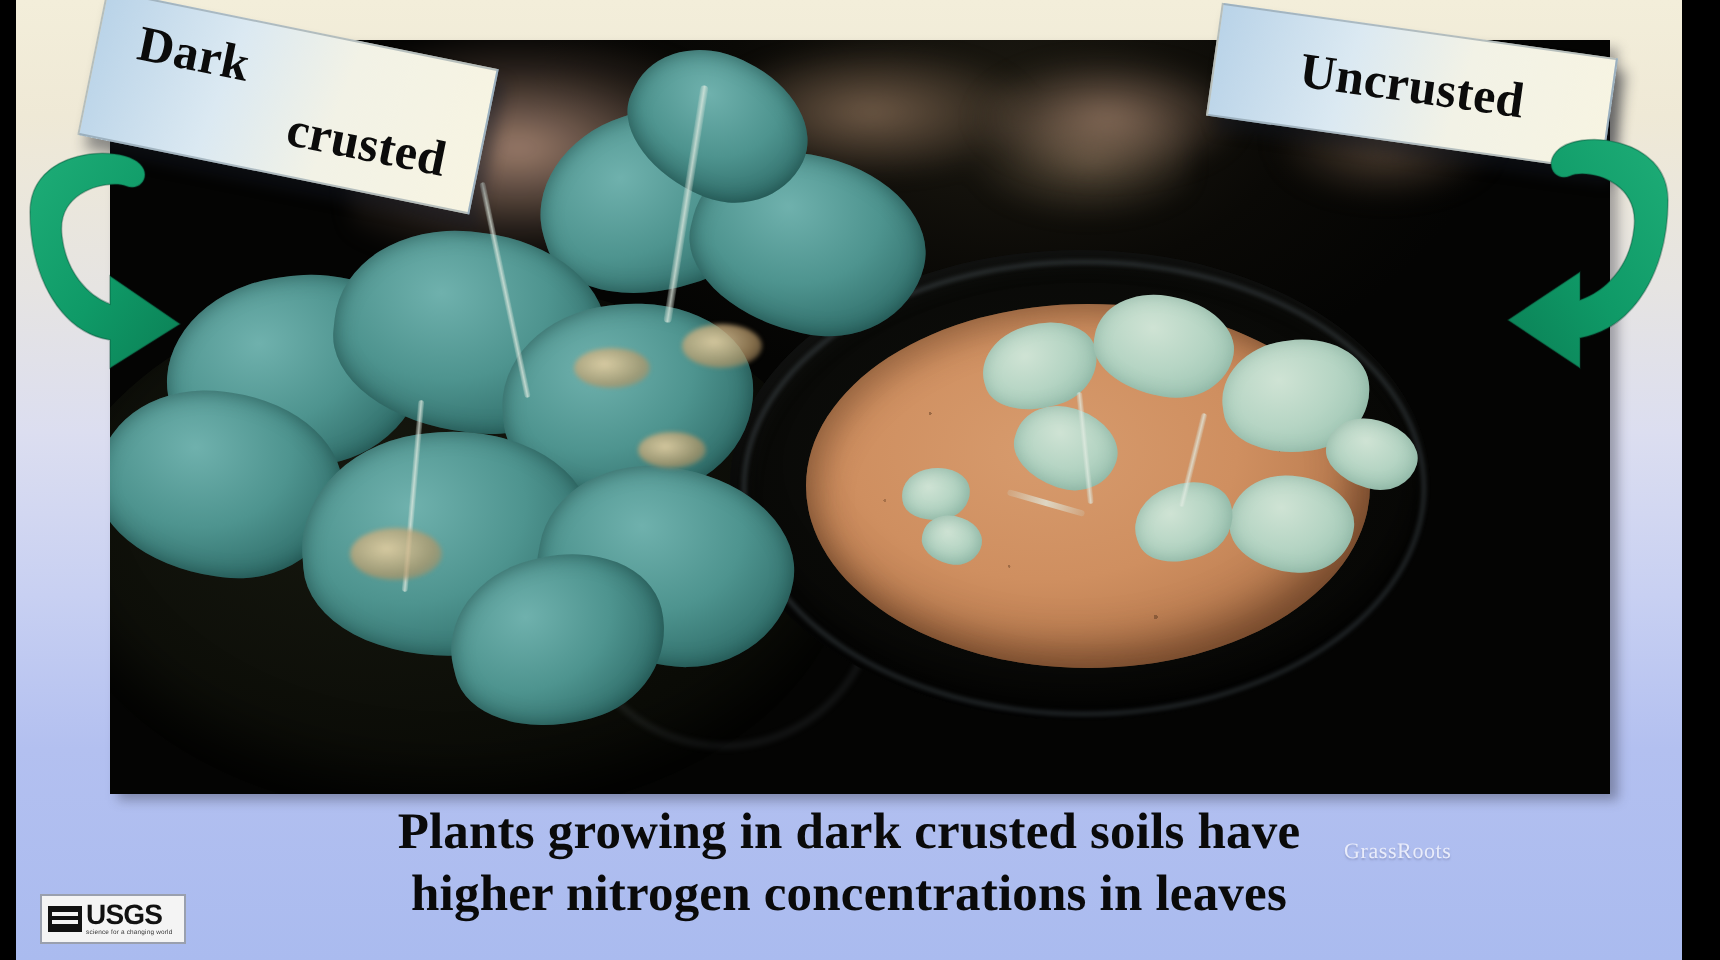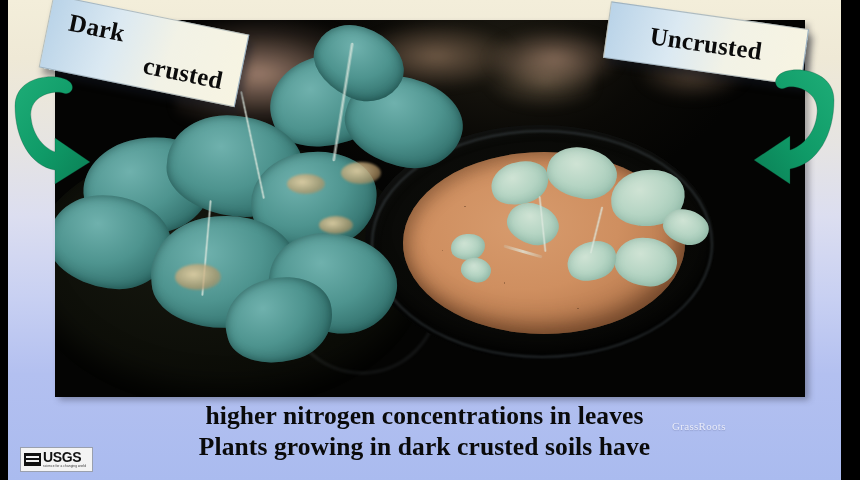--- a/index.html
+++ b/index.html
@@ -394,22 +394,22 @@
         <stop offset="55%" stop-color="#0f9a67"></stop>
         <stop offset="100%" stop-color="#0b7f55"></stop>
       </linearGradient>
     </defs>
     <path d="M86,42 C86,10 40,6 30,18 C24,25 30,33 37,30 C45,26 72,32 69,56
              C67,76 54,88 42,92 L42,78 L6,102 L42,126 L42,111
              C70,106 86,76 86,42 Z" fill="url(#gR)" stroke="rgba(10,70,48,0.35)" stroke-width="0.8"></path>
   </svg>
 
   <div class="caption">
+    <span class="cl">Plants growing in dark crusted soils have</span>
     <span class="cl">higher nitrogen concentrations in leaves</span>
-    <span class="cl">Plants growing in dark crusted soils have</span>
   </div>
 
   <div class="watermark">GrassRoots</div>
 
   <div class="usgs-logo">
     <div class="usgs-mark"></div>
     <div class="usgs-wrap">
       <span class="usgs-word">USGS</span>
       <span class="usgs-sub">science for a changing world</span>
     </div>

